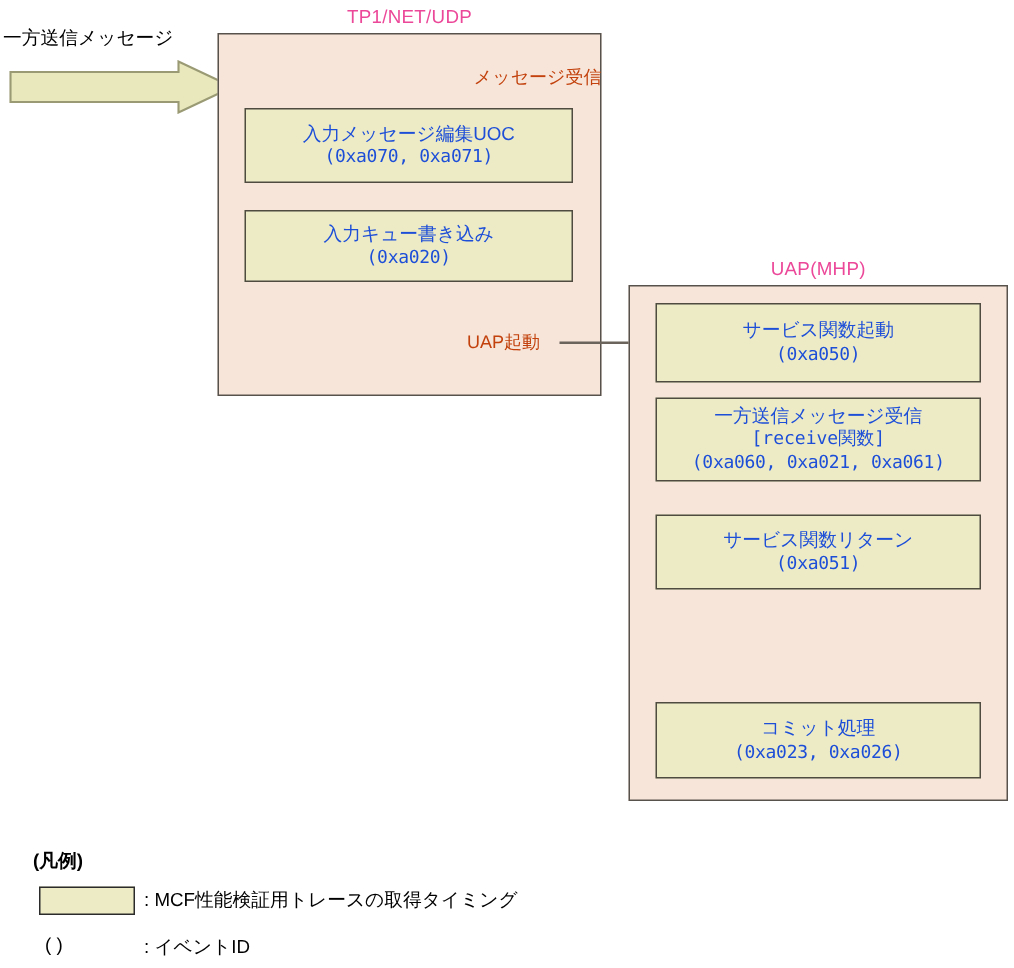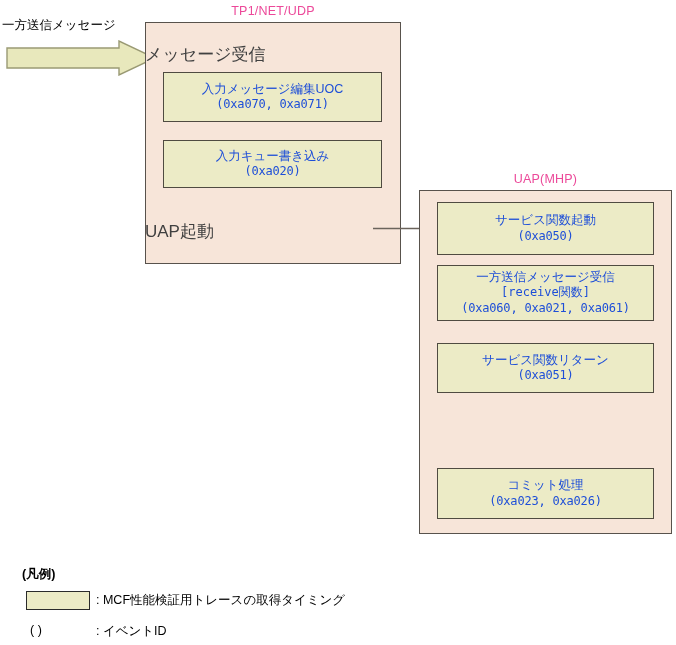--- a/index.html
+++ b/index.html
@@ -63,24 +63,24 @@
     letter-spacing: -0.2px;
   }
   .evbox .ev-sub {
     font-family: "DejaVu Sans Mono", "Liberation Mono", monospace;
     font-size: 12px;
   }
 
   
   .plain-label {
     position: absolute;
-    font-size: 17px;
-    white-space: nowrap;
-    text-align: left;
-    color: #404040;
+    font-size: 12px;
+    white-space: nowrap;
+    text-align: right;
+    color: #c2410c;
   }
 
   
   .block-arrow {
     position: absolute;
     left: 6px;
     top: 40px;
     width: 150px;
     height: 36px;
   }

